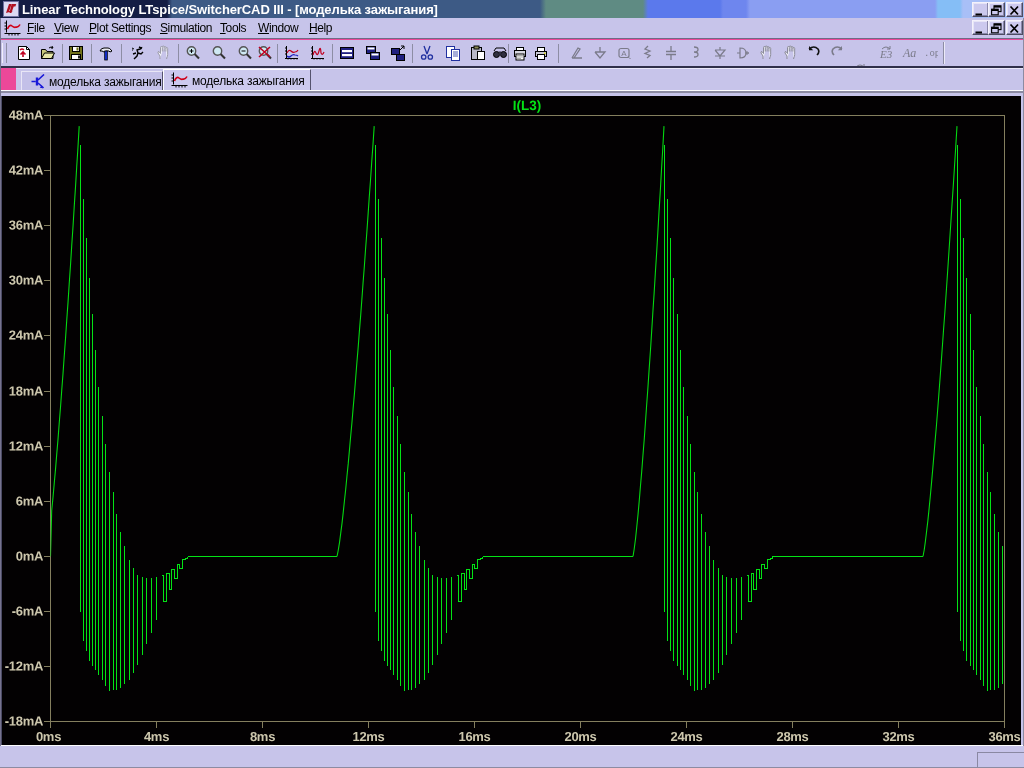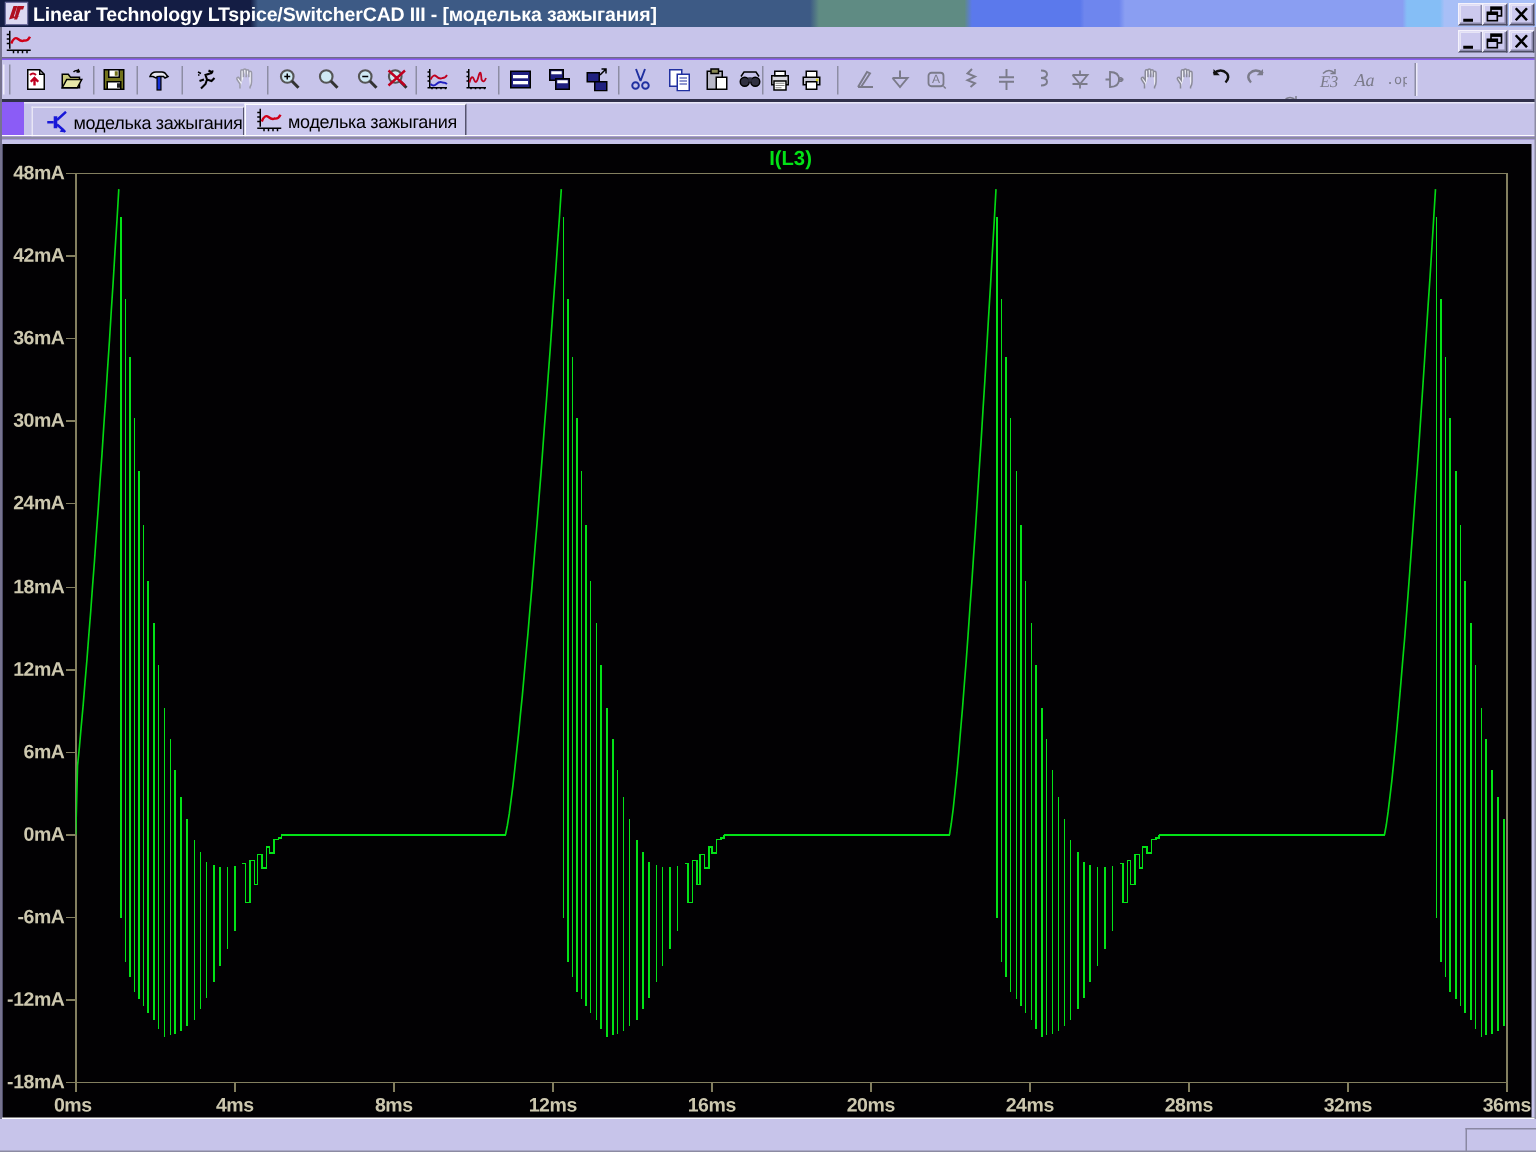--- a/index.html
+++ b/index.html
@@ -1,18 +1,18 @@
 <!DOCTYPE html>
 <html><head><meta charset="utf-8"><style>
 html,body{margin:0;padding:0;width:1024px;height:768px;overflow:hidden}
 body{font-family:"Liberation Sans",sans-serif;background:#c7c4ea}
 .abs{position:absolute}
 </style></head>
 <body>
-<div class="abs" style="left:0;top:0;width:1024px;height:768px;background:#8b5cf6;will-change:transform">
+<div class="abs" style="left:0;top:0;width:1024px;height:768px;background:#ec4899;will-change:transform">
 
 <div class="abs" style="left:0;top:0;width:1024px;height:18px;background:linear-gradient(90deg,
  #141d44 0px,#141d44 167px,#3d5a85 172px,#3d5a85 540px,#5f8b83 546px,#5f8b83 643px,
  #5b79ec 648px,#5b79ec 720px,#6e86ee 723px,#6e86ee 746px,#8a9ef2 750px,#8a9ef2 935px,
  #85bef6 938px,#85bef6 960px,#a8bff7 963px,#a8bff7 1024px)"></div>
 <div class="abs" style="left:3px;top:1px"><svg width="16" height="16" viewBox="0 0 16 16">
         <rect x="0.5" y="0.5" width="15" height="15" fill="#dcd9f2" stroke="#7070a0"></rect>
         <path d="M3 12 L6 3 h2.6 L6.2 10 h4 z" fill="#b01020"></path>
         <path d="M8.6 3 h4.6 l-0.8 2.4 h-1.7 L8.4 12 h-2 z" fill="#b01020"></path>
       </svg></div>
@@ -28,20 +28,29 @@
       </svg></div>
     <div style="position:absolute;width:15px;height:13px;background:#ccc9ee;border-top:1px solid #f4f2fc;border-left:1px solid #f4f2fc;border-right:1px solid #4c4c62;border-bottom:1px solid #4c4c62;box-shadow:inset -1px -1px 0 #8a88aa, inset 1px 1px 0 #e6e4f6;left:1006px;top:2px"><svg width="15" height="13" viewBox="0 0 15 13">
         <path d="M3.5 2.5 L11 10.5 M11 2.5 L3.5 10.5" stroke="#000" stroke-width="1.7"></path>
       </svg></div>
 
 <div class="abs" style="left:0;top:18px;width:1024px;height:20px;background:#c7c4ea"></div>
 <div class="abs" style="left:4px;top:20px"><svg width="17" height="16" viewBox="0 0 17 16">
         <path d="M2.5 0.5 v12 M0.5 13.5 h16 M0.5 3 h2 M0.5 6 h2 M0.5 9 h2 M5 15.5 v-2 M8 15.5 v-2 M11 15.5 v-2 M14 15.5 v-2" stroke="#000" fill="none"></path>
         <path d="M3.5 9 q2-5 4.5-3 t4 1 q2.5 0.5 4-2.5" stroke="#d00018" stroke-width="1.6" fill="none"></path>
       </svg></div>
+<div class="abs" style="left:0;top:21px;width:1024px;height:15px;color:#000;font-size:12px;letter-spacing:-0.4px">
+ <span class="abs" style="left:27px"><u>F</u>ile</span>
+ <span class="abs" style="left:54px"><u>V</u>iew</span>
+ <span class="abs" style="left:89px"><u>P</u>lot Settings</span>
+ <span class="abs" style="left:160px"><u>S</u>imulation</span>
+ <span class="abs" style="left:220px"><u>T</u>ools</span>
+ <span class="abs" style="left:258px"><u>W</u>indow</span>
+ <span class="abs" style="left:309px"><u>H</u>elp</span>
+</div>
 <div style="position:absolute;width:15px;height:13px;background:#ccc9ee;border-top:1px solid #f4f2fc;border-left:1px solid #f4f2fc;border-right:1px solid #4c4c62;border-bottom:1px solid #4c4c62;box-shadow:inset -1px -1px 0 #8a88aa, inset 1px 1px 0 #e6e4f6;left:972px;top:20px"><svg width="15" height="13" viewBox="0 0 15 13">
         <rect x="2.5" y="9.5" width="6.5" height="2" fill="#000"></rect>
       </svg></div>
     <div style="position:absolute;width:15px;height:13px;background:#ccc9ee;border-top:1px solid #f4f2fc;border-left:1px solid #f4f2fc;border-right:1px solid #4c4c62;border-bottom:1px solid #4c4c62;box-shadow:inset -1px -1px 0 #8a88aa, inset 1px 1px 0 #e6e4f6;left:988px;top:20px"><svg width="15" height="13" viewBox="0 0 15 13">
         <rect x="5" y="1.8" width="7" height="5.8" fill="none" stroke="#000" stroke-width="1.1"></rect>
         <rect x="5" y="1.8" width="7" height="1.8" fill="#000"></rect>
         <rect x="2.6" y="5.2" width="6.6" height="5.6" fill="#ccc9ee" stroke="#000" stroke-width="1.1"></rect>
         <rect x="2.6" y="5.2" width="6.6" height="1.8" fill="#000"></rect>
       </svg></div>
     <div style="position:absolute;width:15px;height:13px;background:#ccc9ee;border-top:1px solid #f4f2fc;border-left:1px solid #f4f2fc;border-right:1px solid #4c4c62;border-bottom:1px solid #4c4c62;box-shadow:inset -1px -1px 0 #8a88aa, inset 1px 1px 0 #e6e4f6;left:1006px;top:20px"><svg width="15" height="13" viewBox="0 0 15 13">

